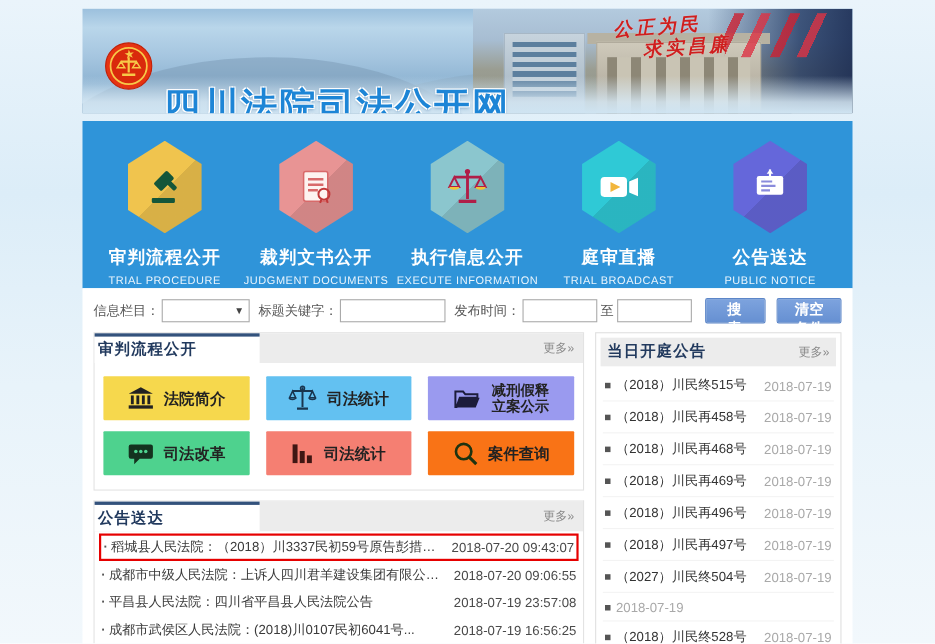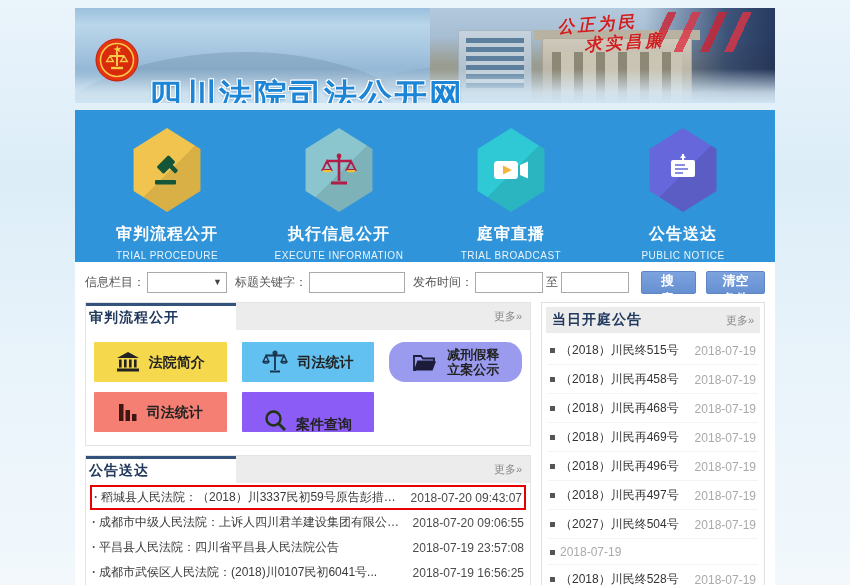--- a/index.html
+++ b/index.html
@@ -90,22 +90,22 @@
   }
   .sec-head .more { margin-left:auto; font-size:11px; color:#8a8a8a; display:flex; align-items:center; padding-right:8px; cursor:pointer;}
 
   .grid { display:grid; grid-template-columns:1fr 1fr 1fr; gap:10px 15px; padding:12px 8px 13px; }
   .gbtn {
     height:40px; display:flex; align-items:center; justify-content:center; gap:9px;
     font-size:14px; font-weight:bold; color:#222; cursor:pointer; border-radius:1px;
     white-space:pre-line; line-height:15px; text-align:left;
   }
   .gbtn svg{ flex:0 0 auto; }
-  .g-yellow{ background:#f6d84d; } .g-blue{ background:#63c1f1; } .g-purple{ background:#9a9aef;border-radius:16px; }
-  .g-green{ background:#4ed28e; } .g-red{ background:#f57f72; } .g-olive{ background:#8b5cf6;align-items:flex-end; }
+  .g-yellow{ background:#f6d84d; } .g-blue{ background:#63c1f1; } .g-purple{ background:#9a9aef; }
+  .g-green{ background:#4ed28e; } .g-red{ background:#f57f72; } .g-olive{ background:#f97316; }
 
   .notice { margin-top:9px; border:1px solid #e3e3e3; border-bottom:none; }
   .nlist { padding:2px 4px 0; }
   .nrow { display:flex; align-items:center; font-size:12px; color:#3a3a3a; padding:4px 2px; }
   .nrow .t { flex:1; min-width:0; overflow:hidden; white-space:nowrap; text-overflow:ellipsis; }
   .nrow .t::before{ content:"·"; font-weight:bold; margin-right:3px; color:#555;}
   .nrow .d { flex:0 0 auto; margin-left:8px; color:#4a4a4a; }
   .nrow.hl { border:2px solid #e60000; padding:2px 2px; }
 
   .sidebar { width:224px; flex:0 0 224px; border:1px solid #e0e0e0; background:#fff; padding:4px; align-self:flex-start; min-height:278px;}
@@ -162,20 +162,32 @@
             <rect x="14" y="6" width="10" height="17" rx="1.5" transform="rotate(45 19 14.5)"></rect>
             <rect x="19" y="15" width="13" height="4.5" rx="1.5" transform="rotate(45 25 17)"></rect>
             <rect x="8" y="30" width="21" height="4.5" rx="1"></rect>
           </g>
         </svg>
       </div>
       <div class="cn">审判流程公开</div>
       <div class="en">TRIAL PROCEDURE</div>
     </div>
 
+    <div class="cell">
+      <div class="hex" style="background:#e89494">
+        <svg width="40" height="40" viewBox="0 0 40 40">
+          <rect x="9" y="6" width="22" height="27" rx="2" fill="#fdf3f0" stroke="#d86a6a" stroke-width="1.4"></rect>
+          <path d="M13 13 h14 M13 18 h14 M13 23 h9" stroke="#d86a6a" stroke-width="2.2"></path>
+          <circle cx="27.5" cy="26.5" r="5" fill="none" stroke="#c23a3a" stroke-width="1.8"></circle>
+          <path d="M25.5 30.5 l-1.5 4 M29.5 30.5 l1.5 4" stroke="#c23a3a" stroke-width="1.8"></path>
+        </svg>
+      </div>
+      <div class="cn">裁判文书公开</div>
+      <div class="en">JUDGMENT DOCUMENTS</div>
+    </div>
 
     <div class="cell">
       <div class="hex" style="background:#8bc6ce">
         <svg width="40" height="40" viewBox="0 0 40 40">
           <path d="M20 5 v26 M8 11 h24" stroke="#b01e48" stroke-width="2.6" fill="none"></path>
           <circle cx="20" cy="6" r="2.4" fill="#b01e48"></circle>
           <path d="M8 11 l-4.5 9 h9 z M32 11 l-4.5 9 h9 z" fill="none" stroke="#b01e48" stroke-width="1.8"></path>
           <path d="M3.5 20 a4.5 2.5 0 0 0 9 0 z M27.5 20 a4.5 2.5 0 0 0 9 0 z" fill="#f2c235"></path>
           <path d="M12 33 h16" stroke="#b01e48" stroke-width="3"></path>
         </svg>
@@ -263,20 +275,29 @@
 
             <div class="gbtn g-purple">
               <svg width="26" height="21" viewBox="0 0 26 21">
                 <path d="M2 4 h7 l2 2.5 h11 v3 H6 L3 18 H2 z" fill="none" stroke="#1c1c3a" stroke-width="1.8"></path>
                 <path d="M6 9.5 h18 L20.5 18.5 H3 z" fill="#1c1c3a"></path>
               </svg>
               <span style="font-size:13px;">减刑假释
 立案公示</span>
             </div>
 
+            <div class="gbtn g-green">
+              <svg width="24" height="21" viewBox="0 0 24 21">
+                <path d="M3 2 h18 a2 2 0 0 1 2 2 v9 a2 2 0 0 1 -2 2 h-10 l-5 5 v-5 H3 a2 2 0 0 1 -2 -2 V4 a2 2 0 0 1 2 -2 z" fill="#14321f"></path>
+                <circle cx="7.5" cy="8.5" r="1.6" fill="#4ed28e"></circle>
+                  <circle cx="12" cy="8.5" r="1.6" fill="#4ed28e"></circle>
+                  <circle cx="16.5" cy="8.5" r="1.6" fill="#4ed28e"></circle>
+              </svg>
+              <span>司法改革</span>
+            </div>
 
             <div class="gbtn g-red">
               <svg width="20" height="21" viewBox="0 0 20 21">
                 <rect x="1" y="2" width="4.5" height="17" fill="#401613"></rect>
                 <rect x="7.5" y="8" width="4.5" height="11" fill="#401613"></rect>
                 <rect x="14" y="12" width="4.5" height="7" fill="#401613"></rect>
               </svg>
               <span>司法统计</span>
             </div>
 

